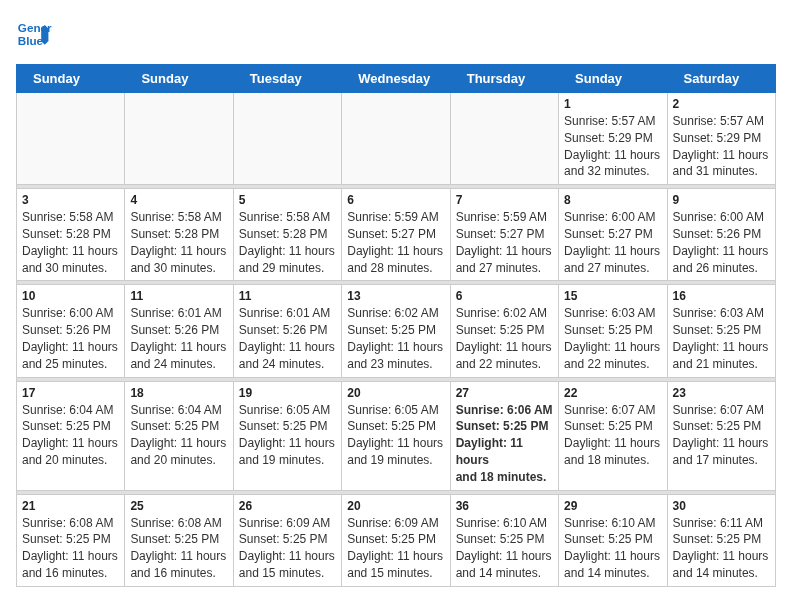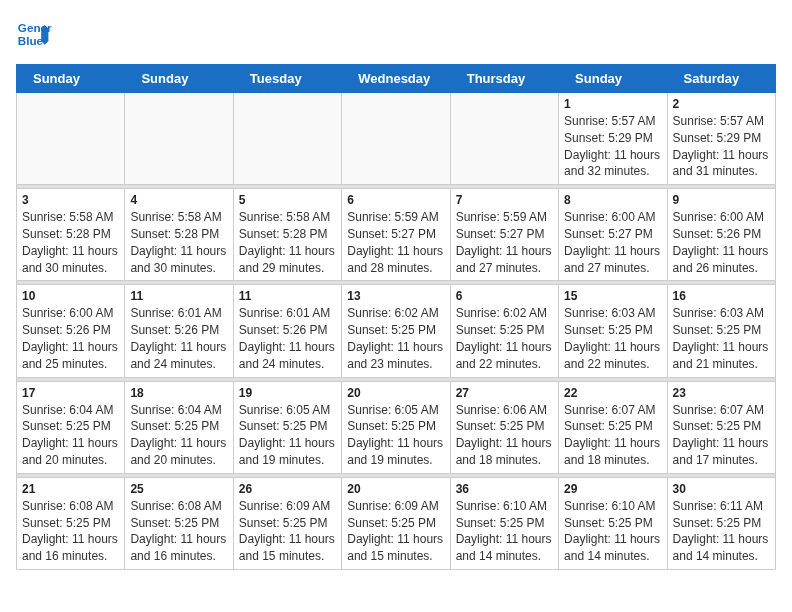--- a/index.html
+++ b/index.html
@@ -266,21 +266,21 @@
         </td>
         <td>
           <span class="day-num">20</span>
           <div class="day-info" style="white-space: pre-line;">Sunrise: 6:05 AM
 Sunset: 5:25 PM
 Daylight: 11 hours
 and 19 minutes.</div>
         </td>
         <td>
           <span class="day-num">27</span>
-          <div class="day-info" style="white-space: pre-line;">Sunrise: 6:06 AM
+          <div class="day-info" style="white-space: pre-line; font-weight: bold;">Sunrise: 6:06 AM
 Sunset: 5:25 PM
 Daylight: 11 hours
 and 18 minutes.</div>
         </td>
         <td>
           <span class="day-num">22</span>
           <div class="day-info" style="white-space: pre-line;">Sunrise: 6:07 AM
 Sunset: 5:25 PM
 Daylight: 11 hours
 and 18 minutes.</div>

